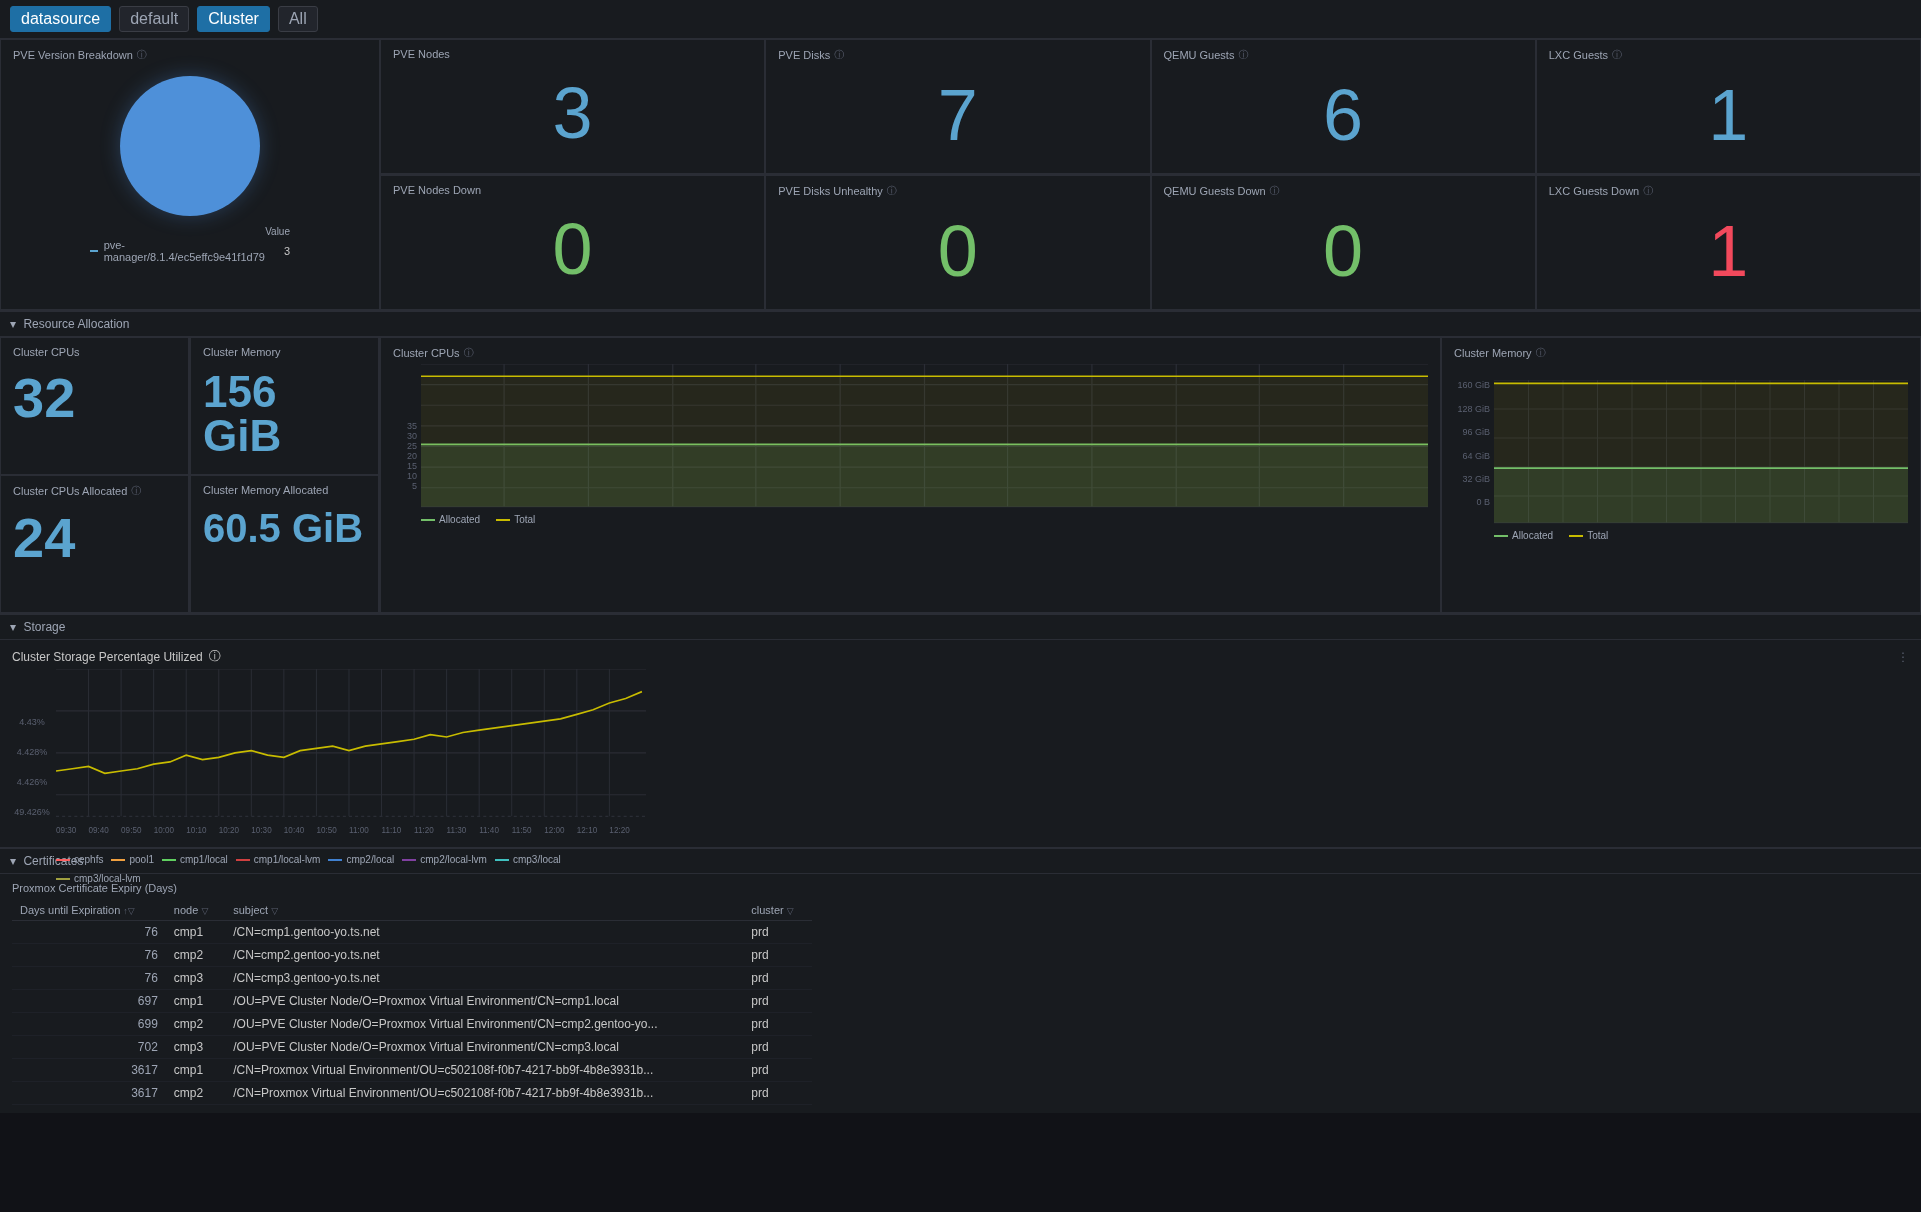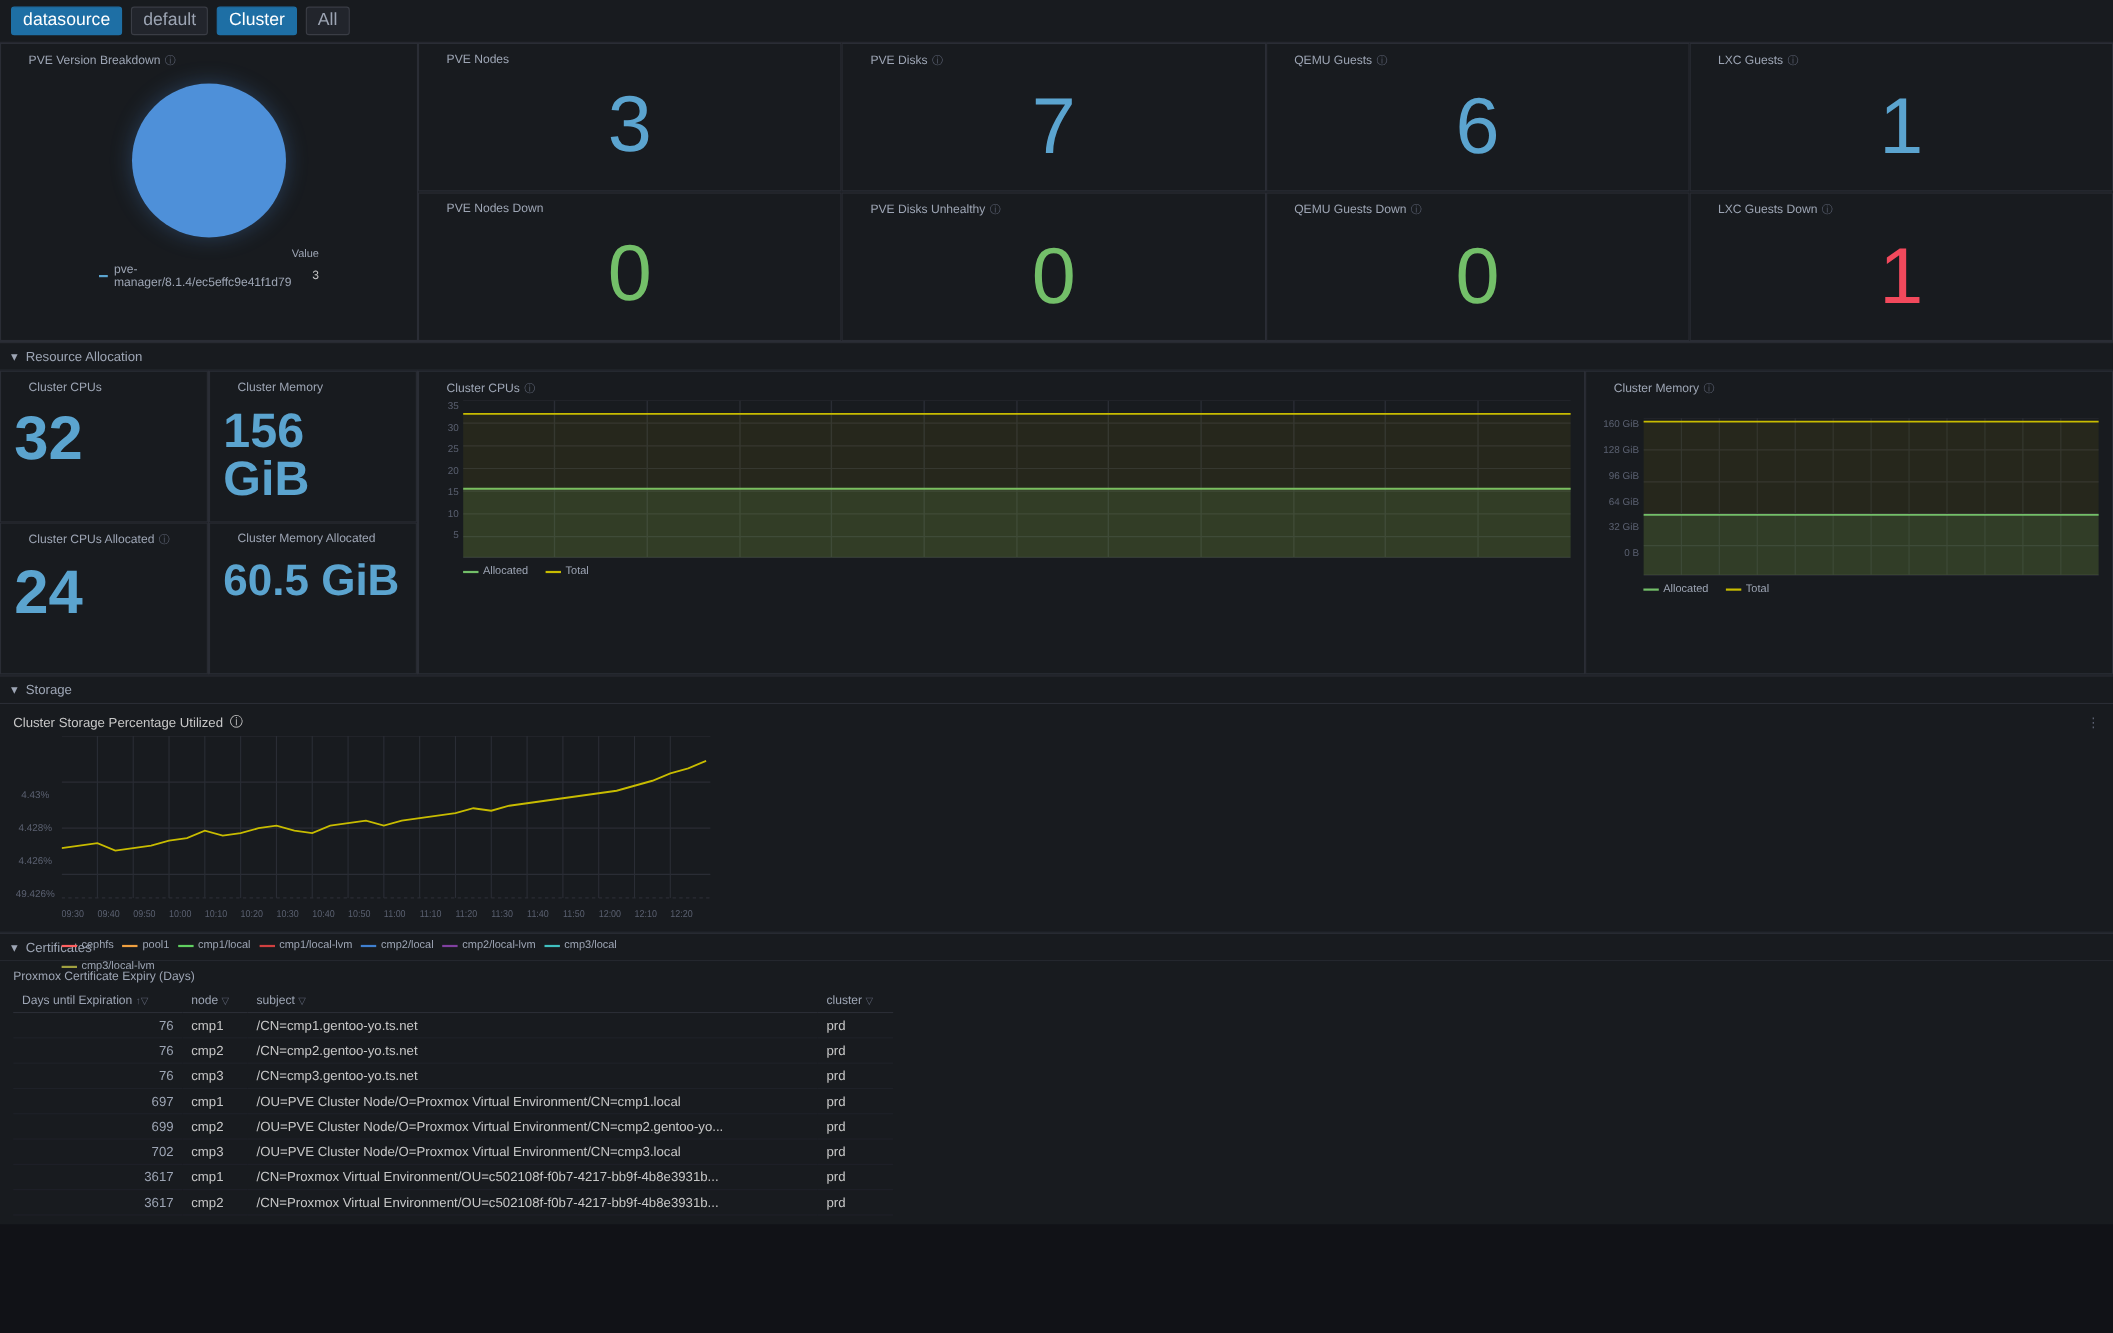--- a/index.html
+++ b/index.html
@@ -57,21 +57,20 @@
       position: relative;
     }
 
     .panel-title {
       font-size: 11px;
       color: #9da5b4;
       margin-bottom: 4px;
       display: flex;
       align-items: center;
       gap: 4px;
-      margin-left: 13px;
     }
     .panel-title .info-icon {
       color: #5a6070;
       font-size: 10px;
     }
 
     
     .pve-version-panel {
       grid-row: 1 / 3;
       grid-column: 1 / 2;
@@ -358,21 +357,21 @@
       <div class="metric-value" style="font-size:40px;">60.5 GiB</div>
     </div>
   </div>
 
   <div class="chart-panel">
     <div class="panel-title">
       <span>Cluster CPUs</span>
       <span class="info-icon">ⓘ</span>
     </div>
     <div style="display:flex; height:145px; margin-top:4px;">
-      <div style="width:28px; display:flex; flex-direction:column; justify-content:space-between; align-items:flex-end; padding-right:4px; font-size:9px; color:#5a6070; padding-bottom:18px;">
+      <div style="width:28px; display:flex; flex-direction:column; justify-content:flex-end; align-items:flex-end; padding-right:4px; font-size:9px; color:#5a6070; padding-bottom:18px;">
         <span>35</span>
         <span>30</span>
         <span>25</span>
         <span>20</span>
         <span>15</span>
         <span>10</span>
         <span>5</span>
       </div>
       <div style="flex:1; position:relative;">
         <svg width="100%" height="100%" viewBox="0 0 800 130" preserveAspectRatio="none">

